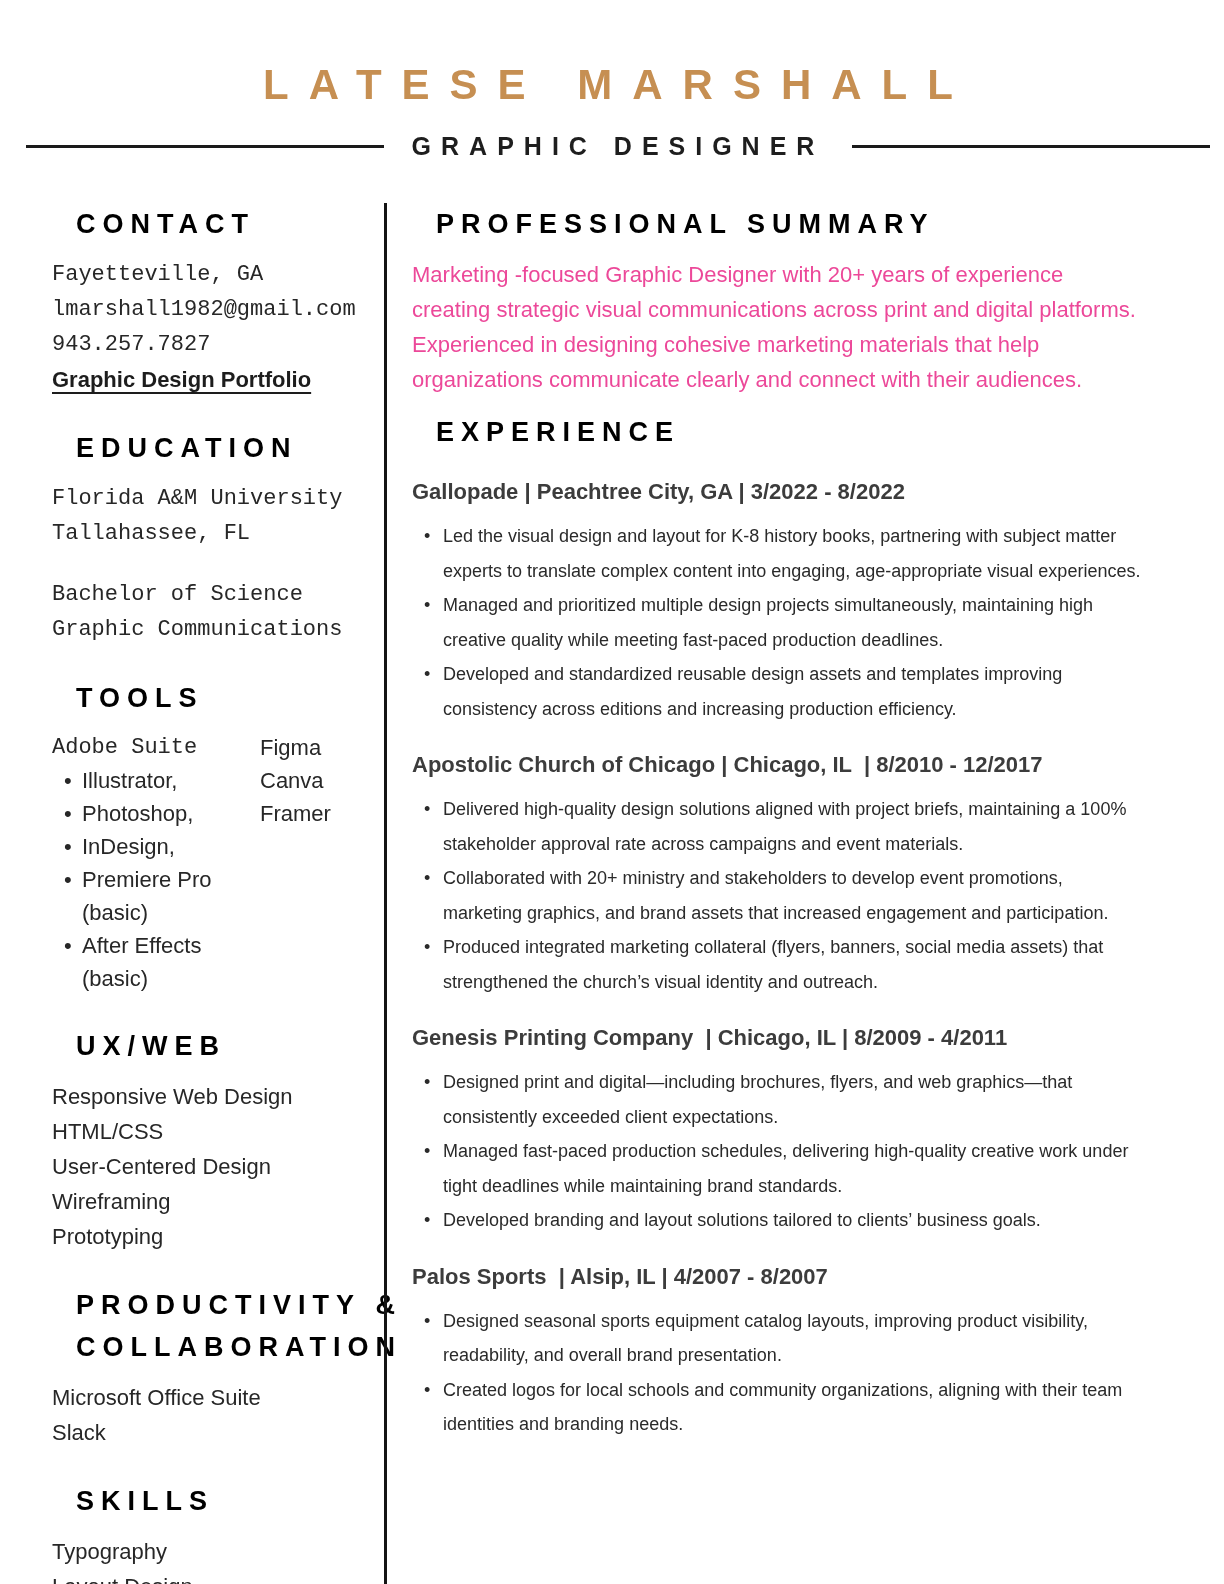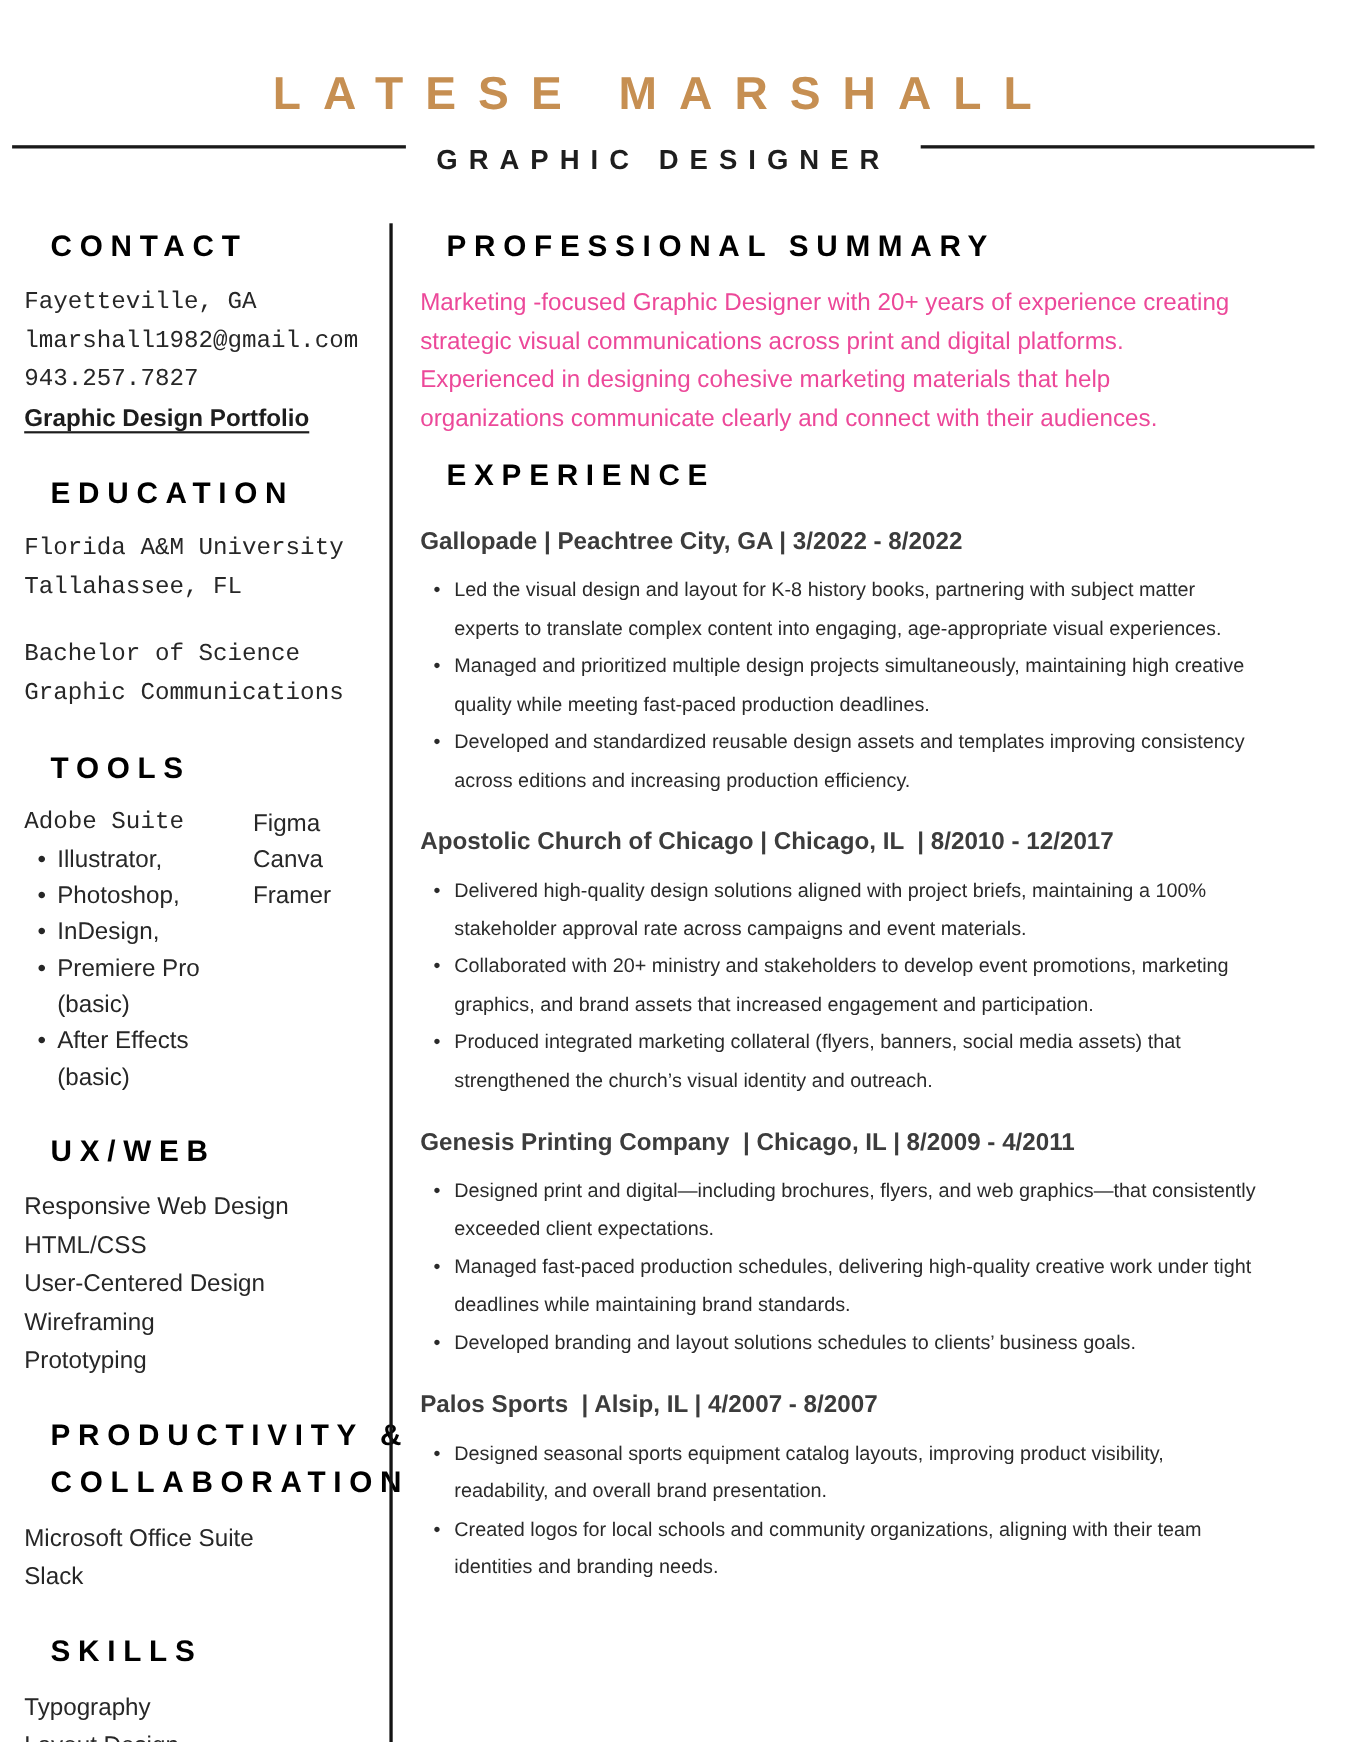--- a/index.html
+++ b/index.html
@@ -3,36 +3,37 @@
 <meta charset="utf-8">
 <style>
   * { margin: 0; padding: 0; box-sizing: border-box; }
   html, body { background: #ffffff; }
   body { font-family: "Liberation Sans", sans-serif; color: #2d2d2d; }
 
   .page {
     width: 1224px;
     height: 1584px;
     background: #ffffff;
-    padding: 64px 40px 30px 22px;
+    padding: 64px 40px 30px 52px;
     overflow: hidden;
   }
 
   
   .header { text-align: center; }
   .name {
     font-size: 42px;
     font-weight: 600;
     letter-spacing: 20px;
     color: #c68f52;
     line-height: 1.0;
   }
   .title-row {
     margin-top: 26px;
     display: flex;
+    align-items: center;
     justify-content: center;
     gap: 28px;
   }
   .title-rule {
     height: 3px;
     background: #1a1a1a;
     flex: 0 0 358px;
   }
   .job-title {
     font-size: 25px;
@@ -248,21 +249,21 @@
             <li>Collaborated with 20+ ministry and stakeholders to develop event promotions, marketing graphics, and brand assets that increased engagement and participation.</li>
             <li>Produced integrated marketing collateral (flyers, banners, social media assets) that strengthened the church’s visual identity and outreach.</li>
           </ul>
         </div>
 
         <div class="job">
           <div class="job-header">Genesis Printing Company  | Chicago, IL | 8/2009 - 4/2011</div>
           <ul class="job-bullets">
             <li>Designed print and digital—including brochures, flyers, and web graphics—that consistently exceeded client expectations.</li>
             <li>Managed fast-paced production schedules, delivering high-quality creative work under tight deadlines while maintaining brand standards.</li>
-            <li>Developed branding and layout solutions schedules to clients’ business goals.</li>
+            <li>Developed branding and layout solutions tailored to clients’ business goals.</li>
           </ul>
         </div>
 
         <div class="job">
           <div class="job-header">Palos Sports  | Alsip, IL | 4/2007 - 8/2007</div>
           <ul class="job-bullets">
             <li>Designed seasonal sports equipment catalog layouts, improving product visibility, readability, and overall brand presentation.</li>
             <li>Created logos for local schools and community organizations, aligning with their team identities and branding needs.</li>
 
           </ul>

